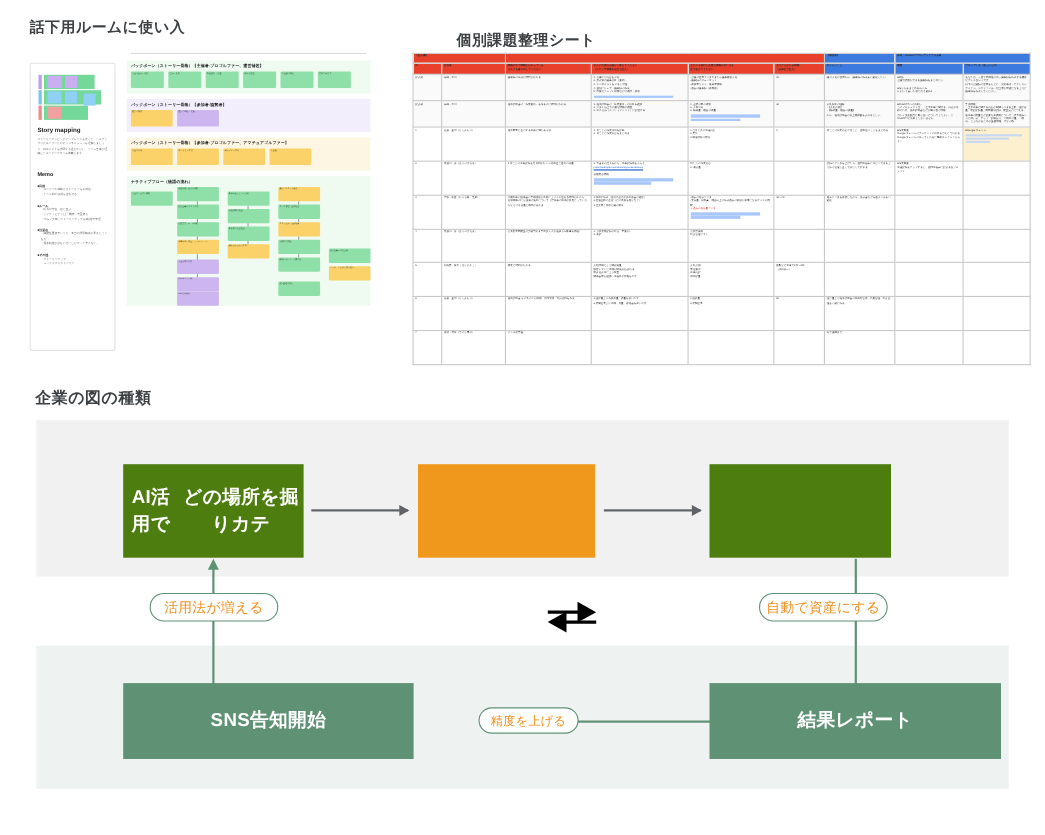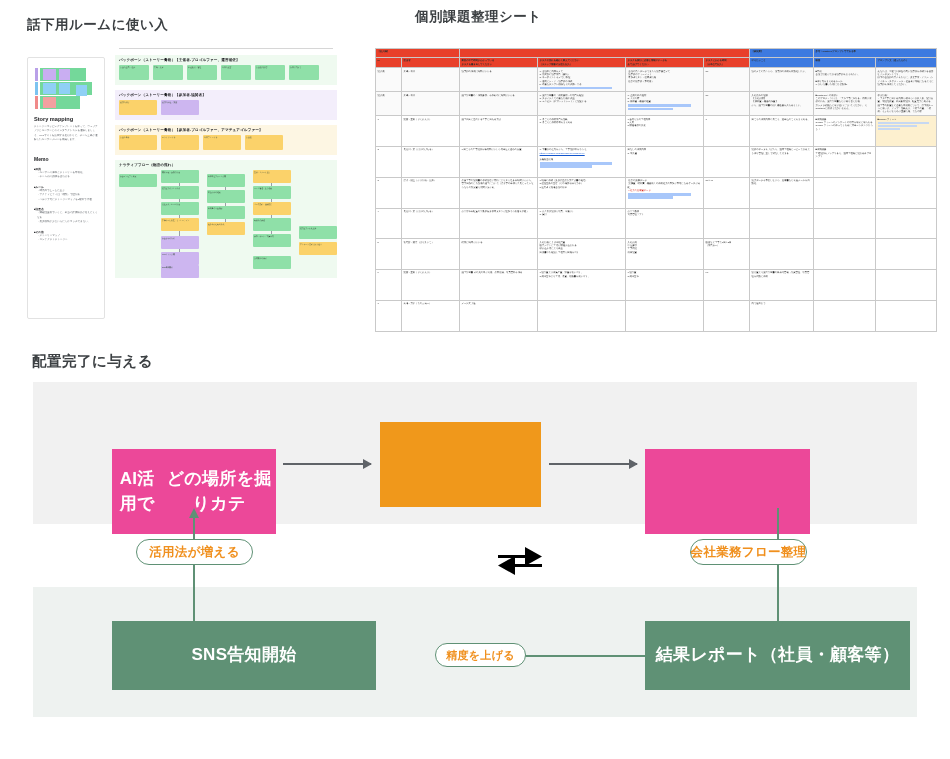--- a/index.html
+++ b/index.html
@@ -83,21 +83,21 @@
   #panel-flow{position:absolute;left:33px;top:382px;width:884px;height:335px;}
   .band{position:absolute;left:0;width:884px;}
   .band-top{top:0;height:142px;background:#f1f1f1;}
   .band-bot{top:205px;height:130px;background:#eef2f0;}
 
   .fbox{
     position:absolute;display:flex;align-items:center;justify-content:center;
     text-align:center;color:#fff;font-weight:bold;font-size:17px;line-height:1.45;
     letter-spacing:.3px;box-sizing:border-box;
   }
-  .fbox.dark{background:#ec4899;margin-top:27px;}
+  .fbox.dark{background:#4d7c0f;}
   .fbox.orange{background:#f0981b;}
   .fbox.green{background:#5f9175;}
 
   #box-plan   {left:79px; top:40px; width:164px;height:85px;}
   #box-data   {left:347px;top:40px; width:161px;height:85px;}
   #box-action {left:612px;top:40px; width:165px;height:85px;}
   #box-model  {left:79px; top:239px;width:264px;height:69px;}
   #box-store  {left:612px;top:239px;width:265px;height:69px;}
 
   .arrow-h{position:absolute;height:2px;background:#5f6368;}
@@ -121,21 +121,21 @@
   .gleft::after{
     content:"";position:absolute;left:-9px;top:-4px;
     border-right:10px solid #5f9175;border-top:5px solid transparent;border-bottom:5px solid transparent;
   }
   #gl-left {left:160px;top:135px;height:112px;}
   #gl-right{left:744px;top:126px;height:115px;}
   #gl-mid  {left:455px;top:273px;width:160px;}
 
   .pill{
     position:absolute;background:#fff;border:1.4px solid #5f9175;border-radius:16px;
-    color:#f0901e;font-weight:bold;font-size:12.5px;
+    color:#f0901e;font-weight:normal;font-size:12.5px;
     display:flex;align-items:center;justify-content:center;letter-spacing:.3px;
     white-space:nowrap;box-sizing:border-box;
   }
   #pill-left {left:103px;top:157px;width:117px;height:26px;}
   #pill-right{left:657px;top:157px;width:117px;height:26px;}
   #pill-mid  {left:402px;top:261px;width:91px;height:24px;font-size:11px;}
 
   #loop-icon{position:absolute;left:461px;top:161px;width:52px;height:36px;}
 </style>
 </head>
@@ -316,21 +316,21 @@
           <div class="conn" style="left: 110px; top: 59px; width: 1px; height: 3px;"></div>
           <div class="conn" style="left: 156px; top: 23px; width: 1px; height: 3px;"></div>
           <div class="conn" style="left: 156px; top: 39px; width: 1px; height: 3px;"></div>
           <div class="conn" style="left: 156px; top: 55px; width: 1px; height: 3px;"></div>
           <div class="conn" style="left: 156px; top: 71px; width: 1px; height: 3px;"></div>
         </div>
     </div>
   </div>
 </div>
 
-<div class="section-title" style="left:415px;top:8px;">個別課題整理シート</div>
+<div class="section-title" style="left:415px;top:28px;">個別課題整理シート</div>
 
 <div id="panel-sheet">
   <table class="sheet">
     <colgroup>
       <col style="width:26px">
         <col style="width:58px">
         <col style="width:78px">
       <col style="width:88px">
         <col style="width:78px">
         <col style="width:46px">
@@ -454,52 +454,51 @@
           <td></td>
           <td></td>
           <td><span>内で送興まで</span></td>
           <td></td>
           <td></td>
         </tr>
       </tbody>
   </table>
 </div>
 
-<div class="section-title" style="left:32px;top:352px;font-size:14.5px;">配置完了に与える</div>
+<div class="section-title" style="left:32px;top:352px;font-size:14.5px;">企業の図の種類</div>
 
 <div id="panel-flow">
   <div class="band band-top"></div>
   <div class="band band-bot"></div>
 
   <div class="fbox dark" id="box-plan">
       <span>AI活用で</span>
       <br>
       <span>どの場所を掘りカテ</span>
     </div>
   <div class="fbox orange" id="box-data">
       <br>
     </div>
   <div class="fbox dark" id="box-action">
       <br>
     </div>
   <div class="fbox green" id="box-model">SNS告知開始</div>
   <div class="fbox green" id="box-store">
       <span>結果レポート</span>
       <br>
-      <span>（社員・顧客等）</span>
     </div>
 
   <div class="arrow-h" id="ar1"></div>
   <div class="arrow-h" id="ar2"></div>
 
   <div class="gline gup" id="gl-left"></div>
   <div class="gline gdown" id="gl-right"></div>
   <div class="gline-h gleft" id="gl-mid"></div>
 
   <div class="pill" id="pill-left">活用法が増える</div>
-  <div class="pill" id="pill-right">会社業務フロー整理</div>
+  <div class="pill" id="pill-right">自動で資産にする</div>
   <div class="pill" id="pill-mid">精度を上げる</div>
 
   <svg id="loop-icon" viewBox="0 0 52 36">
     <path d="M4 12 H31 V4 L48 13.5 L31 23 V15 H4 Z" fill="#000"></path>
     <path d="M48 24 H21 V32 L4 22.5 L21 13 V21 H48 Z" fill="#000"></path>
   </svg>
 </div>
 
 </body></html>

